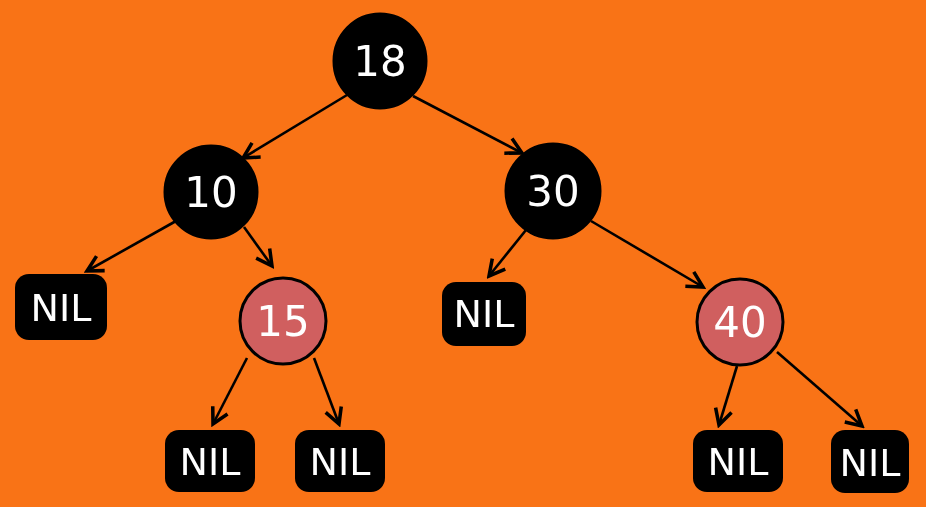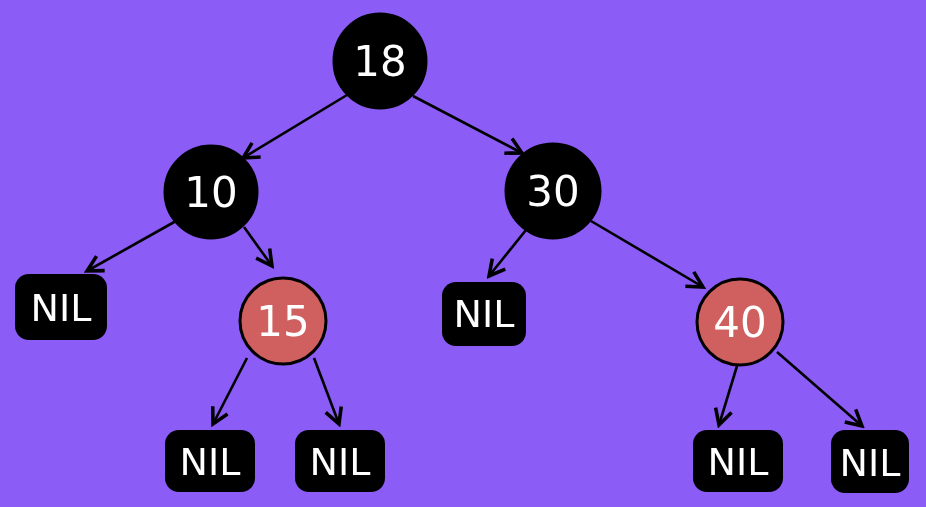--- a/index.html
+++ b/index.html
@@ -5,21 +5,21 @@
   html, body {
     margin: 0;
     padding: 0;
     background: #ffffff;
     font-family: "DejaVu Sans", "Liberation Sans", sans-serif;
   }
   .canvas {
     position: relative;
     width: 926px;
     height: 507px;
-    background: #8b5cf6;
+    background: #f97316;
     overflow: hidden;
   }
   svg { display: block; }
   .edge {
     stroke: #000000;
     stroke-width: 2.6;
     fill: none;
   }
   .node-circle-black {
     stroke: #000000;

